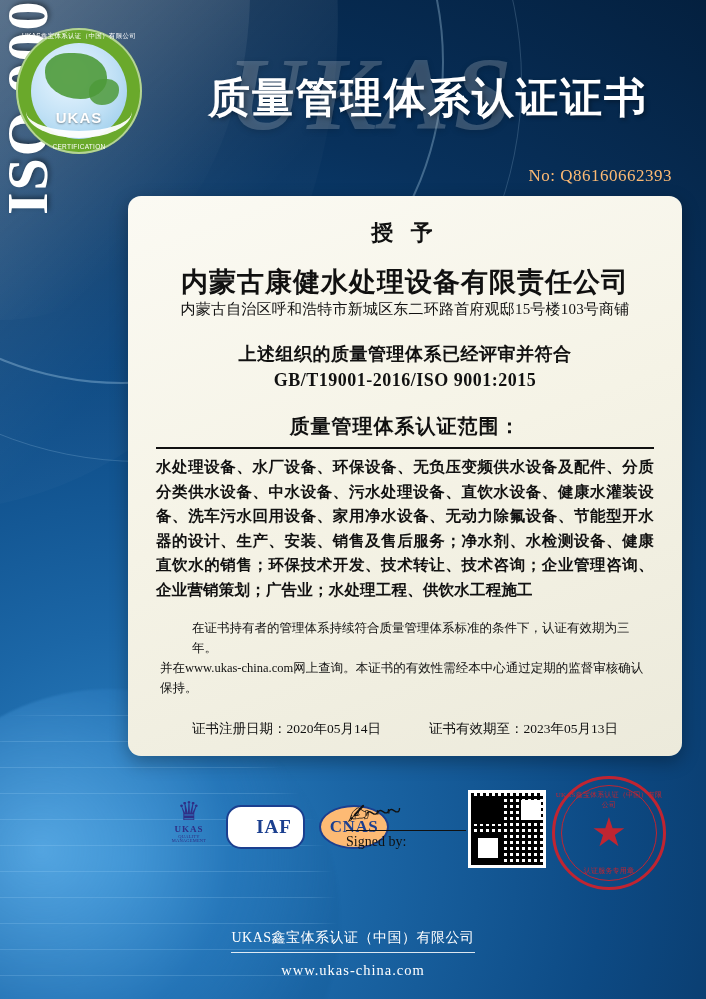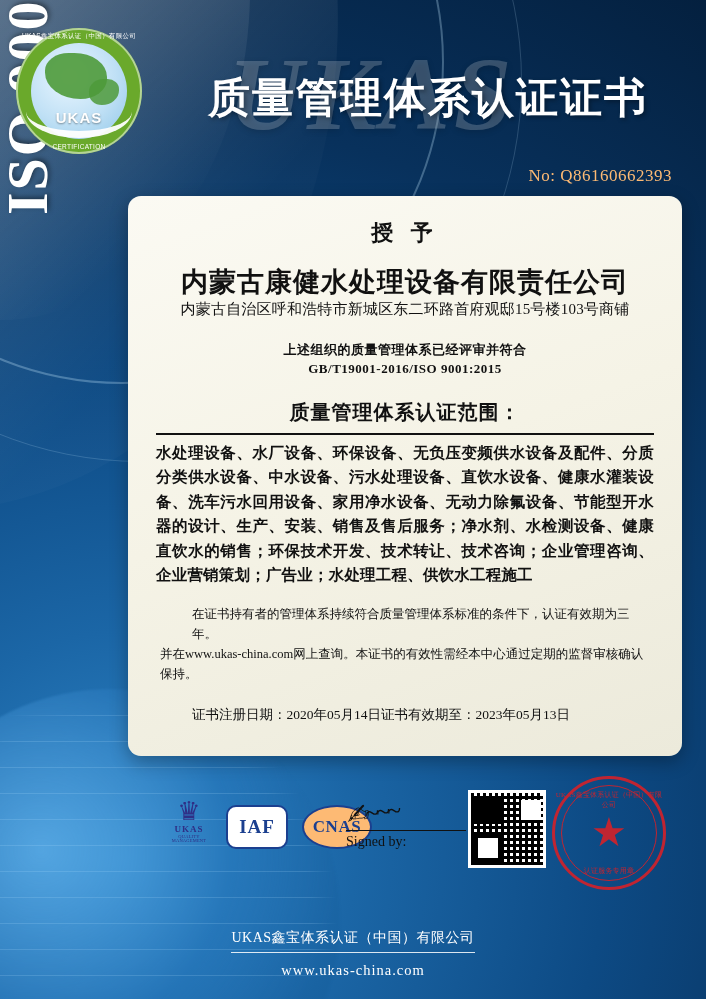--- a/index.html
+++ b/index.html
@@ -264,21 +264,21 @@
   .company-address {
     font-family: "Liberation Serif", serif;
     font-size: 15px;
     margin-top: 0;
     letter-spacing: 0.2px;
   }
   .statement {
     margin-top: 22px;
     font-family: "Liberation Serif", serif;
     font-weight: bold;
-    font-size: 13px;
+    font-size: 18px;
     line-height: 1.45;
     letter-spacing: 0.5px;
   }
   .statement .std-line {
     font-weight: bold;
     letter-spacing: 0.5px;
   }
   .scope-heading {
     margin-top: 20px;
     font-family: "Liberation Serif", serif;
@@ -306,21 +306,21 @@
     text-align: left;
     font-family: "Liberation Serif", serif;
     font-size: 12.5px;
     line-height: 1.6;
     padding: 0 6px;
   }
   .validity .indent { padding-left: 32px; }
   .dates-row {
     margin-top: 14px;
     display: flex;
-    justify-content: flex-start;
+    justify-content: space-between;
     padding: 8px 38px;
     font-family: "Liberation Serif", serif;
     font-size: 13.5px;
   }
 
   
   .footer-area {
     position: absolute;
     left: 128px;
     top: 770px;
@@ -343,30 +343,31 @@
     text-align: center;
     line-height: 1.05;
   }
   .logo-crown .glyph { font-size: 26px; }
   .logo-crown .t1 { font-size: 9px; font-weight: bold; letter-spacing: 1px; }
   .logo-crown .t2 { font-size: 4.5px; letter-spacing: 0.2px; }
   .logo-box {
     width: 58px;
     height: 40px;
     border: 2px solid #1b3f8f;
-    border-radius: 10px;
+    border-radius: 15px;
     background: #fff;
     color: #1b3f8f;
     font-family: "Liberation Serif", serif;
     font-weight: bold;
     font-size: 19px;
     display: flex;
     align-items: center;
     justify-content: center;
     letter-spacing: 1px;
+    padding-left: 17px;
   }
   .logo-oval {
     width: 66px;
     height: 40px;
     border: 2px solid #1b3f8f;
     border-radius: 50%;
     background: #fdba74;
     color: #1b3f8f;
     font-family: "Liberation Serif", serif;
     font-weight: bold;

